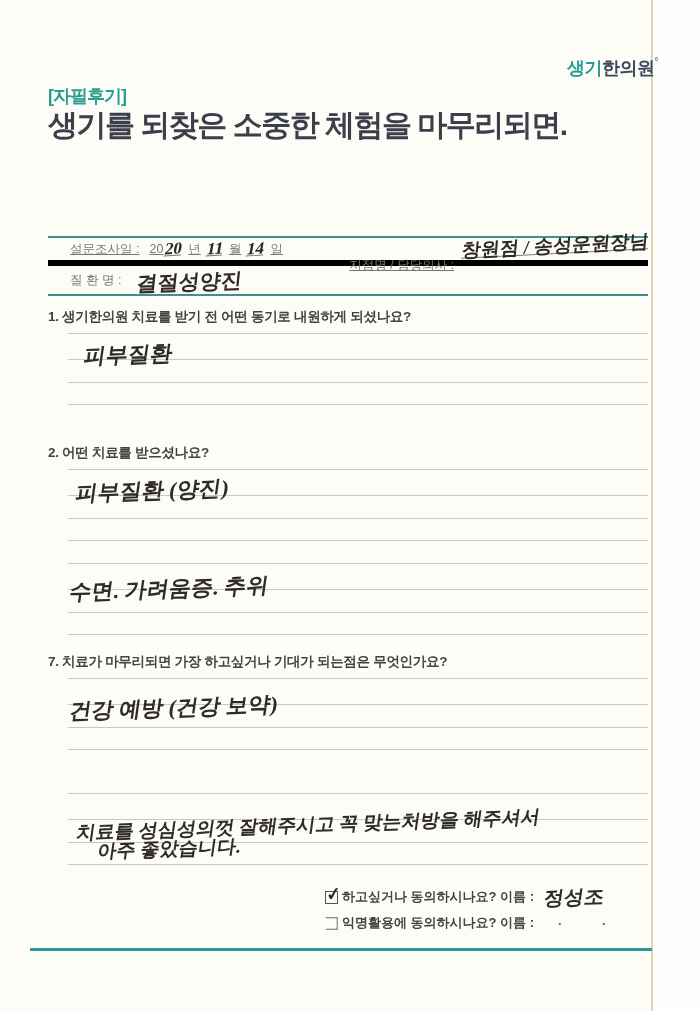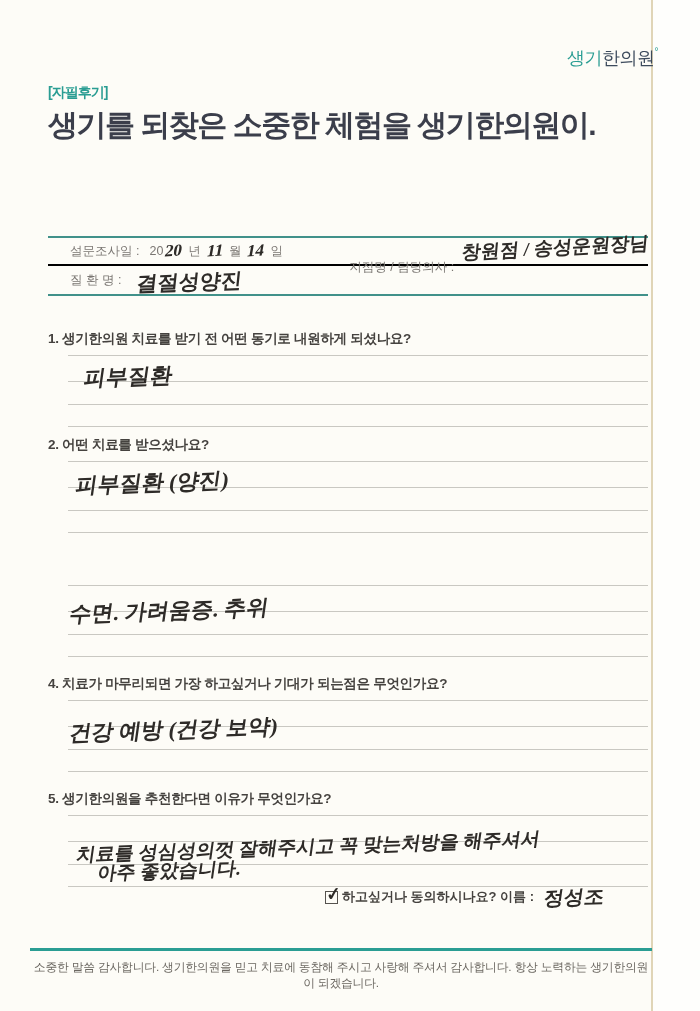--- a/index.html
+++ b/index.html
@@ -4,49 +4,49 @@
 <style>
   * { margin:0; padding:0; box-sizing:border-box; }
   html,body { width:700px; }
   body { font-family:"Liberation Sans", sans-serif; background:#f2f0ea; }
 
   .page { position:relative; width:700px; height:1011px; background:#fdfcf7; overflow:hidden; }
   .scan-edge { position:absolute; top:0; left:651px; width:2px; height:1011px; background:#d8cba6; opacity:.8; }
   .scan-right { position:absolute; top:0; left:653px; width:47px; height:1011px; background:#fefefc; }
 
   
-  .logo { position:absolute; top:46px; right:42px; font-size:18px; font-weight:normal; letter-spacing:-.5px; }
+  .logo { position:absolute; top:56px; right:42px; font-size:18px; font-weight:bold; letter-spacing:-.5px; }
   .logo .p1 { color:#2a9d93; }
   .logo .p2 { color:#3c4a5c; }
   .logo .mark { color:#2a9d93; font-size:10px; vertical-align:top; }
 
   .content { position:absolute; left:48px; width:600px; }
 
-  .tag { top:84px; color:#2a9d93; font-size:14px; font-weight:900; letter-spacing:-1px; }
+  .tag { top:84px; color:#2a9d93; font-size:18px; font-weight:900; letter-spacing:-1px; }
   .title { top:105px; color:#3b3e4b; font-size:30px; font-weight:900; letter-spacing:-1.5px; }
 
   .intro { top:164px; color:#6b6761; font-size:12.5px; line-height:1.55; width:600px; }
 
   
   .info-table { top:236px; width:600px; border-top:2px solid #41918a; border-bottom:2px solid #41918a; }
   .info-row { display:flex; align-items:center; height:28px; font-size:12.5px; color:#7a7672; }
-  .info-row.first { border-bottom:2px solid #000000; }
+  .info-row.first { border-bottom:6px solid #000000;text-decoration:underline; }
   .info-row .lbl { padding-left:22px; white-space:nowrap; }
   .printed { color:#7a7672; margin-left:10px; }
   .suffix { color:#7a7672; margin:0 4px; }
 
   
   .hw { font-family:"Liberation Serif", serif; color:#2e2b28; display:inline-block;
         transform:skewX(-10deg) rotate(-2deg); font-weight:bold; white-space:nowrap; }
   .hw-num { font-size:17px; margin:0 2px; transform:skewX(-14deg) rotate(-4deg); }
   .hw-clinic { font-size:19px; margin-left:8px; transform:skewX(-8deg) rotate(-3deg) translateY(-3px); }
   .hw-disease { font-size:21px; margin-left:16px; transform:skewX(-8deg) rotate(-2deg) translateY(2px); }
 
   
-  .question { position:absolute; left:48px; width:600px; height:115px;margin-top:22px; }
+  .question { position:absolute; left:48px; width:600px; height:115px; }
   .q-label { font-size:13.5px; font-weight:bold; color:#45423f; letter-spacing:-.3px; }
   .q-lines { position:absolute; top:0; left:20px; right:0; }
   .q-line { border-bottom:1px solid rgba(150,148,142,.5); }
   .q-ans { position:absolute; font-size:22px; }
   .q-ans2 { position:absolute; font-size:21px; }
 
   
   .consent { position:absolute; right:56px; top:884px; text-align:right; }
   .c-row { display:flex; justify-content:flex-end; align-items:center; height:26px;
            font-size:13px; font-weight:bold; color:#45423f; }
@@ -69,21 +69,21 @@
 
 <div class="page">
   <div class="scan-right"></div>
   <div class="scan-edge"></div>
 
   <div class="logo">
     <span class="p1">생기</span><span class="p2">한의원</span><span class="mark">°</span>
   </div>
 
   <div class="content tag" style="position:absolute;">[자필후기]</div>
-  <div class="content title" style="position:absolute;">생기를 되찾은 소중한 체험을 생기한의원이.</div>
+  <div class="content title" style="position:absolute;">생기를 되찾은 소중한 체험을 마무리되면.</div>
 
 
   <div class="content info-table" style="position:absolute;">
     <div class="info-row first">
       <span class="lbl">설문조사일 :</span>
       <span class="printed">20</span>
       <span class="hw hw-num">20</span>
       <span class="suffix">년</span>
       <span class="hw hw-num">11</span>
       <span class="suffix">월</span>
@@ -102,21 +102,21 @@
     <div class="q-label">1. 생기한의원 치료를 받기 전 어떤 동기로 내원하게 되셨나요?</div>
     <div class="q-lines">
       <div class="q-line" style="height:26px;"></div>
       <div class="q-line" style="height:26px;"></div>
       <div class="q-line" style="height:23px;"></div>
       <div class="q-line" style="height:22px;"></div>
     </div>
     <span class="hw q-ans" style="left:36px; top:32px;">피부질환</span>
   </div>
 
-  <div class="question" style="top:414px;">
+  <div class="question" style="top:444px;">
     <div class="q-label">2. 어떤 치료를 받으셨나요?</div>
     <div class="q-lines">
       <div class="q-line" style="height:26px;"></div>
       <div class="q-line" style="height:26px;"></div>
       <div class="q-line" style="height:23px;"></div>
       <div class="q-line" style="height:22px;"></div>
     </div>
     <span class="hw q-ans" style="left:28px; top:32px;">피부질환 (양진)</span>
   </div>
 
@@ -124,48 +124,51 @@
     <div class="q-lines">
       <div class="q-line" style="height:26px;"></div>
       <div class="q-line" style="height:26px;"></div>
       <div class="q-line" style="height:23px;"></div>
       <div class="q-line" style="height:22px;"></div>
     </div>
     <span class="hw q-ans" style="left:22px; top:36px;">수면. 가려움증. 추위</span>
   </div>
 
   <div class="question" style="top:653px;">
-    <div class="q-label">4. 치료가 마무리되면 가장 하고싶거나 기대가 되는점은 무엇인가요?</div>
+    <div class="q-label">7. 치료가 마무리되면 가장 하고싶거나 기대가 되는점은 무엇인가요?</div>
     <div class="q-lines">
       <div class="q-line" style="height:26px;"></div>
       <div class="q-line" style="height:26px;"></div>
       <div class="q-line" style="height:23px;"></div>
       <div class="q-line" style="height:22px;"></div>
     </div>
     <span class="hw q-ans" style="left:22px; top:40px;">건강 예방 (건강 보약)</span>
   </div>
 
   <div class="question" style="top:768px;">
-    <div class="q-label">5. 생기한의원을 추천한다면 이유가 무엇인가요?</div>
     <div class="q-lines">
       <div class="q-line" style="height:26px;"></div>
       <div class="q-line" style="height:26px;"></div>
       <div class="q-line" style="height:23px;"></div>
       <div class="q-line" style="height:22px;"></div>
     </div>
     <span class="hw q-ans" style="left:30px; top:44px; font-size:19px;">치료를 성심성의껏 잘해주시고 꼭 맞는처방을 해주셔서</span>
     <span class="hw q-ans2" style="left:50px; top:68px; font-size:19px;">아주 좋았습니다.</span>
   </div>
 
   <div class="consent">
     <div class="c-row">
       <span class="cb">
           <span class="check">✓</span>
         </span>
       <span>하고싶거나 동의하시나요?  이름 :</span>
       <span class="c-name"><span class="hw">정성조</span></span>
     </div>
+    <div class="c-row">
+      <span class="cb half"></span>
+      <span>익명활용에 동의하시나요?  이름 :</span>
+      <span class="c-marks">· ·</span>
+    </div>
     <span class="squiggle hw">ゝ</span>
   </div>
 
   <div class="footer-rule"></div>
-  <div class="footer-text">소중한 말씀 감사합니다. 생기한의원을 믿고 치료에 동참해 주시고 사랑해 주셔서 감사합니다. 항상 노력하는 생기한의원이 되겠습니다.</div>
 </div>
 
 </body></html>

